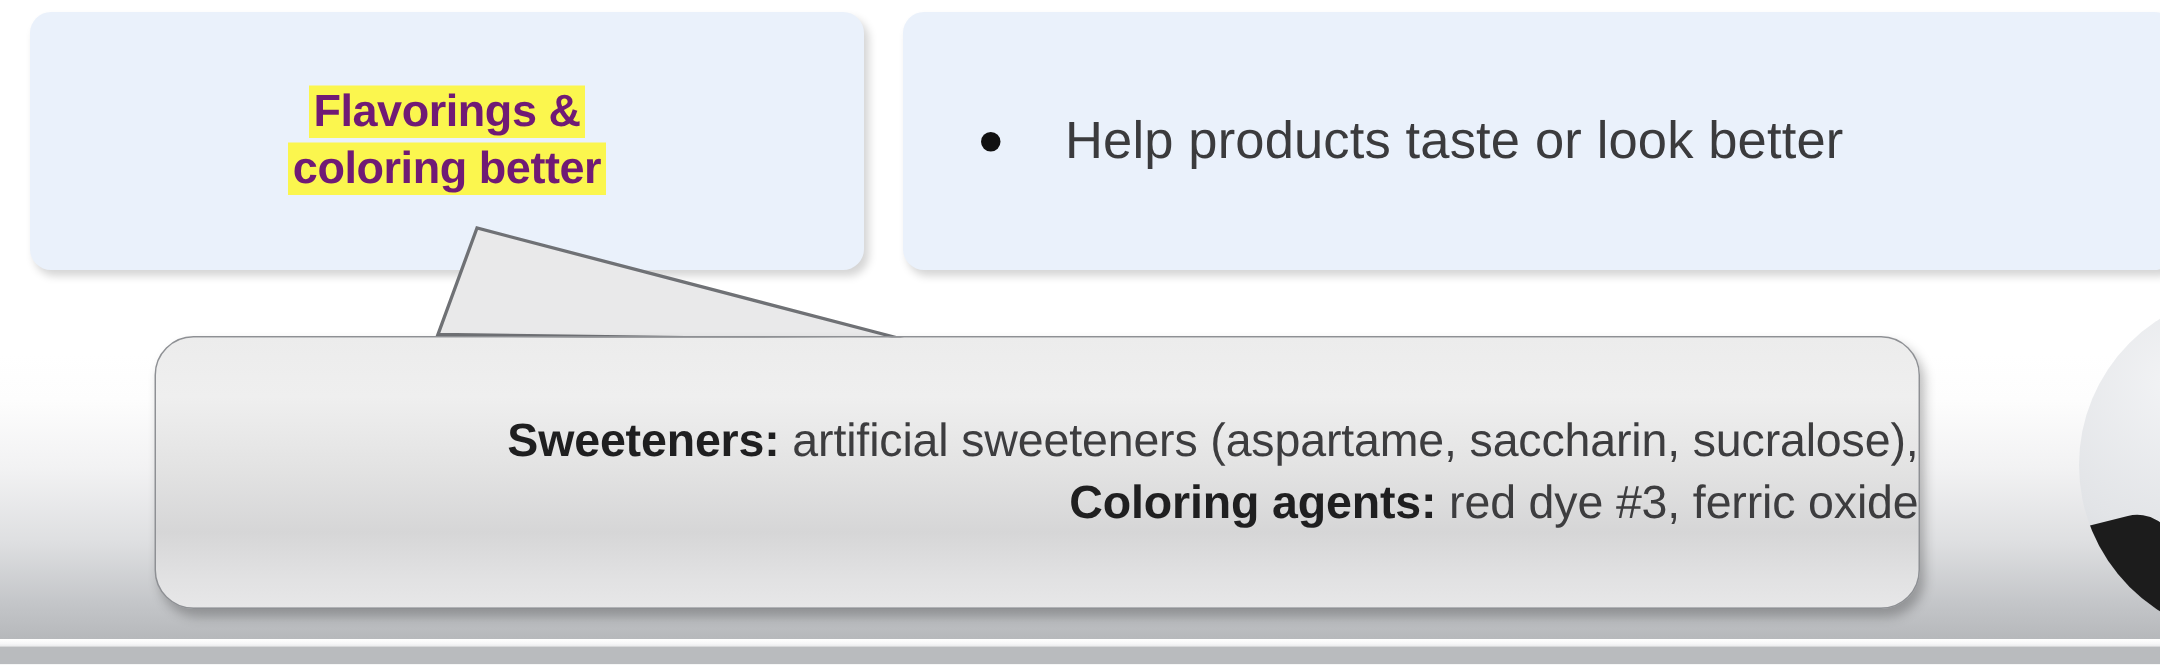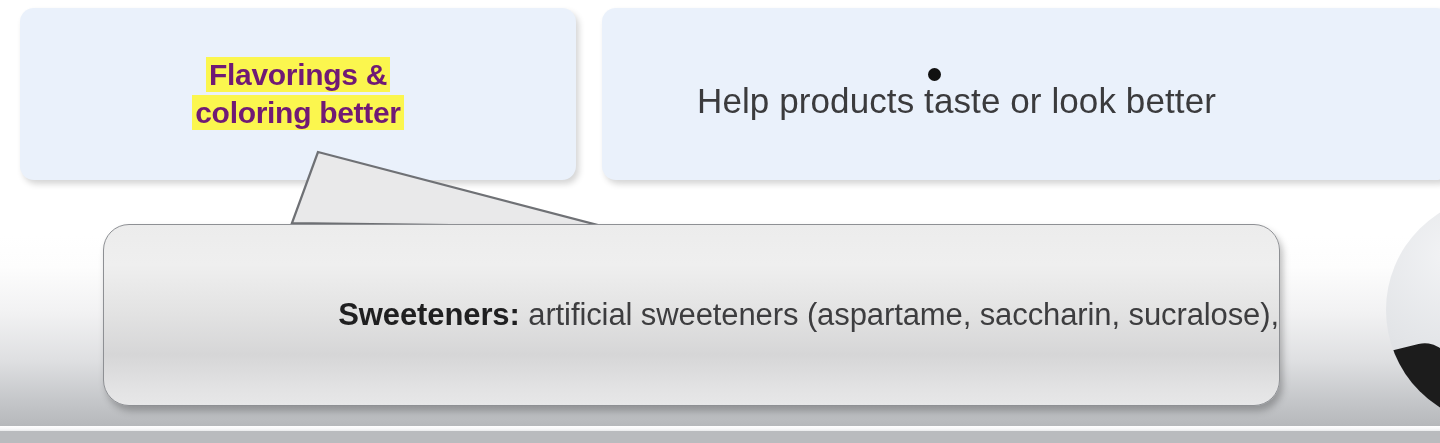--- a/index.html
+++ b/index.html
@@ -116,21 +116,20 @@
     padding: 1px 3px;
     box-decoration-break: clone;
     -webkit-box-decoration-break: clone;
   }
 
   
   .bullet-row {
     display: flex;
     align-items: center;
     margin-left: 52px;
-    flex-direction: column;
   }
   .bullet-dot {
     width: 13px;
     height: 13px;
     border-radius: 50%;
     background: #111111;
     flex: 0 0 auto;
   }
   .bullet-label {
     margin-left: 43px;
@@ -215,15 +214,18 @@
   </div>
 
   <svg class="callout-tail" viewBox="0 0 330 90" preserveAspectRatio="none">
     <polygon points="43,7 17,78 330,82 43,7" fill="#e9e9ea" stroke="#6f7175" stroke-width="2.2" stroke-linejoin="miter"></polygon>
   </svg>
 
   <div id="detail-callout">
     <div class="detail-line">
       <b>Sweeteners:</b><span> artificial sweeteners (aspartame, saccharin, sucralose),</span>
     </div>
+    <div class="detail-line">
+      <b>Coloring agents:</b><span> red dye #3, ferric oxide</span>
+    </div>
   </div>
 
 </div>
 
 </body></html>

